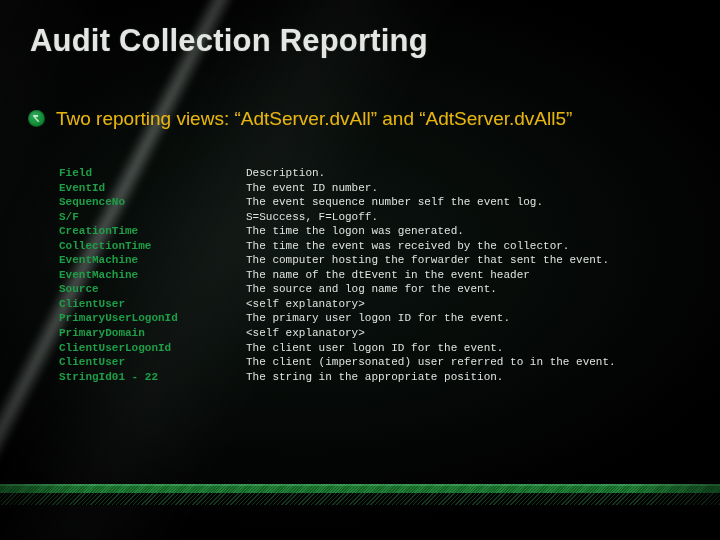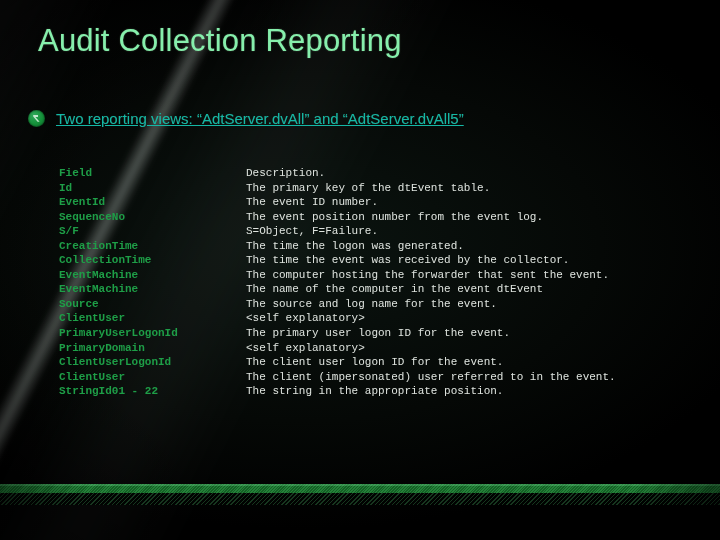--- a/index.html
+++ b/index.html
@@ -110,26 +110,26 @@
     left: 0; right: 0; top: 0; bottom: 0;
     background: linear-gradient(90deg,
        rgba(0,0,0,0.45) 0%, rgba(0,0,0,0) 12%,
        rgba(0,0,0,0) 88%, rgba(0,0,0,0.45) 100%);
     pointer-events: none;
   }
 
   
   .title {
     position: absolute;
-    left: 38px;
+    left: 30px;
     top: 22px;
     font-size: 31px;
     line-height: 38px;
-    font-weight: 400;
-    color: #86efac;
+    font-weight: 700;
+    color: #e5e5e5;
     letter-spacing: 0.2px;
     white-space: nowrap;
     text-shadow: 0 0 2px rgba(190,255,190,0.25);
   }
 
   
   .bullet-row {
     position: absolute;
     left: 28px;
     top: 108px;
@@ -144,26 +144,25 @@
     border-radius: 50%;
     background: radial-gradient(circle at 34% 30%, #2fa85a 0%, #149039 55%, #0c6b29 100%);
     box-shadow: 0 0 2px rgba(0,0,0,0.8) inset;
     position: relative;
     display: flex;
     align-items: center;
     justify-content: center;
   }
   .bullet-icon svg { display: block; }
   .bullet-text {
-    font-size: 15px;
+    font-size: 19px;
     line-height: 21px;
-    color: #14b8a6;
+    color: #eab308;
     white-space: nowrap;
     text-shadow: 0 0 1px rgba(180,230,180,0.2);
-    text-decoration: underline;
   }
 
   
   .mono-table {
     position: absolute;
     left: 59px;
     top: 166px;
     width: 630px;
     font-family: "Liberation Mono", "DejaVu Sans Mono", monospace;
     font-size: 11px;
@@ -209,28 +208,27 @@
       <svg width="11" height="11" viewBox="0 0 11 11" aria-hidden="true">
         <path d="M2.2 2.0 L7.0 2.0 L7.0 4.1 L4.4 4.1 L8.6 8.8 L6.6 8.8 L2.2 3.6 Z" fill="#cfeed8" opacity="0.92"></path>
       </svg>
     </span>
     <span class="bullet-text">Two reporting views: “AdtServer.dvAll” and “AdtServer.dvAll5”</span>
   </div>
 
   <div class="mono-table">
 
   <div class="row header"><span class="col-field">Field</span><span class="col-desc">Description.</span></div>
-      <div class="row"><span class="col-field">Id</span><span class="col-desc">The primary key of the dtEvent table.</span></div>
       <div class="row"><span class="col-field">EventId</span><span class="col-desc">The event ID number.</span></div>
-      <div class="row"><span class="col-field">SequenceNo</span><span class="col-desc">The event position number from the event log.</span></div>
-      <div class="row"><span class="col-field">S/F</span><span class="col-desc">S=Object, F=Failure.</span></div>
+      <div class="row"><span class="col-field">SequenceNo</span><span class="col-desc">The event sequence number self the event log.</span></div>
+      <div class="row"><span class="col-field">S/F</span><span class="col-desc">S=Success, F=Logoff.</span></div>
       <div class="row"><span class="col-field">CreationTime</span><span class="col-desc">The time the logon was generated.</span></div>
       <div class="row"><span class="col-field">CollectionTime</span><span class="col-desc">The time the event was received by the collector.</span></div>
       <div class="row"><span class="col-field">EventMachine</span><span class="col-desc">The computer hosting the forwarder that sent the event.</span></div>
-      <div class="row"><span class="col-field">EventMachine</span><span class="col-desc">The name of the computer in the event dtEvent</span></div>
+      <div class="row"><span class="col-field">EventMachine</span><span class="col-desc">The name of the dtEvent in the event header</span></div>
       <div class="row"><span class="col-field">Source</span><span class="col-desc">The source and log name for the event.</span></div>
       <div class="row"><span class="col-field">ClientUser</span><span class="col-desc">&lt;self explanatory&gt;</span></div>
       <div class="row"><span class="col-field">PrimaryUserLogonId</span><span class="col-desc">The primary user logon ID for the event.</span></div>
       <div class="row"><span class="col-field">PrimaryDomain</span><span class="col-desc">&lt;self explanatory&gt;</span></div>
       <div class="row"><span class="col-field">ClientUserLogonId</span><span class="col-desc">The client user logon ID for the event.</span></div>
       <div class="row"><span class="col-field">ClientUser</span><span class="col-desc">The client (impersonated) user referred to in the event.</span></div>
       <div class="row"><span class="col-field">StringId01 - 22</span><span class="col-desc">The string in the appropriate position.</span></div>
     </div>
 
   <div class="footer-band">

